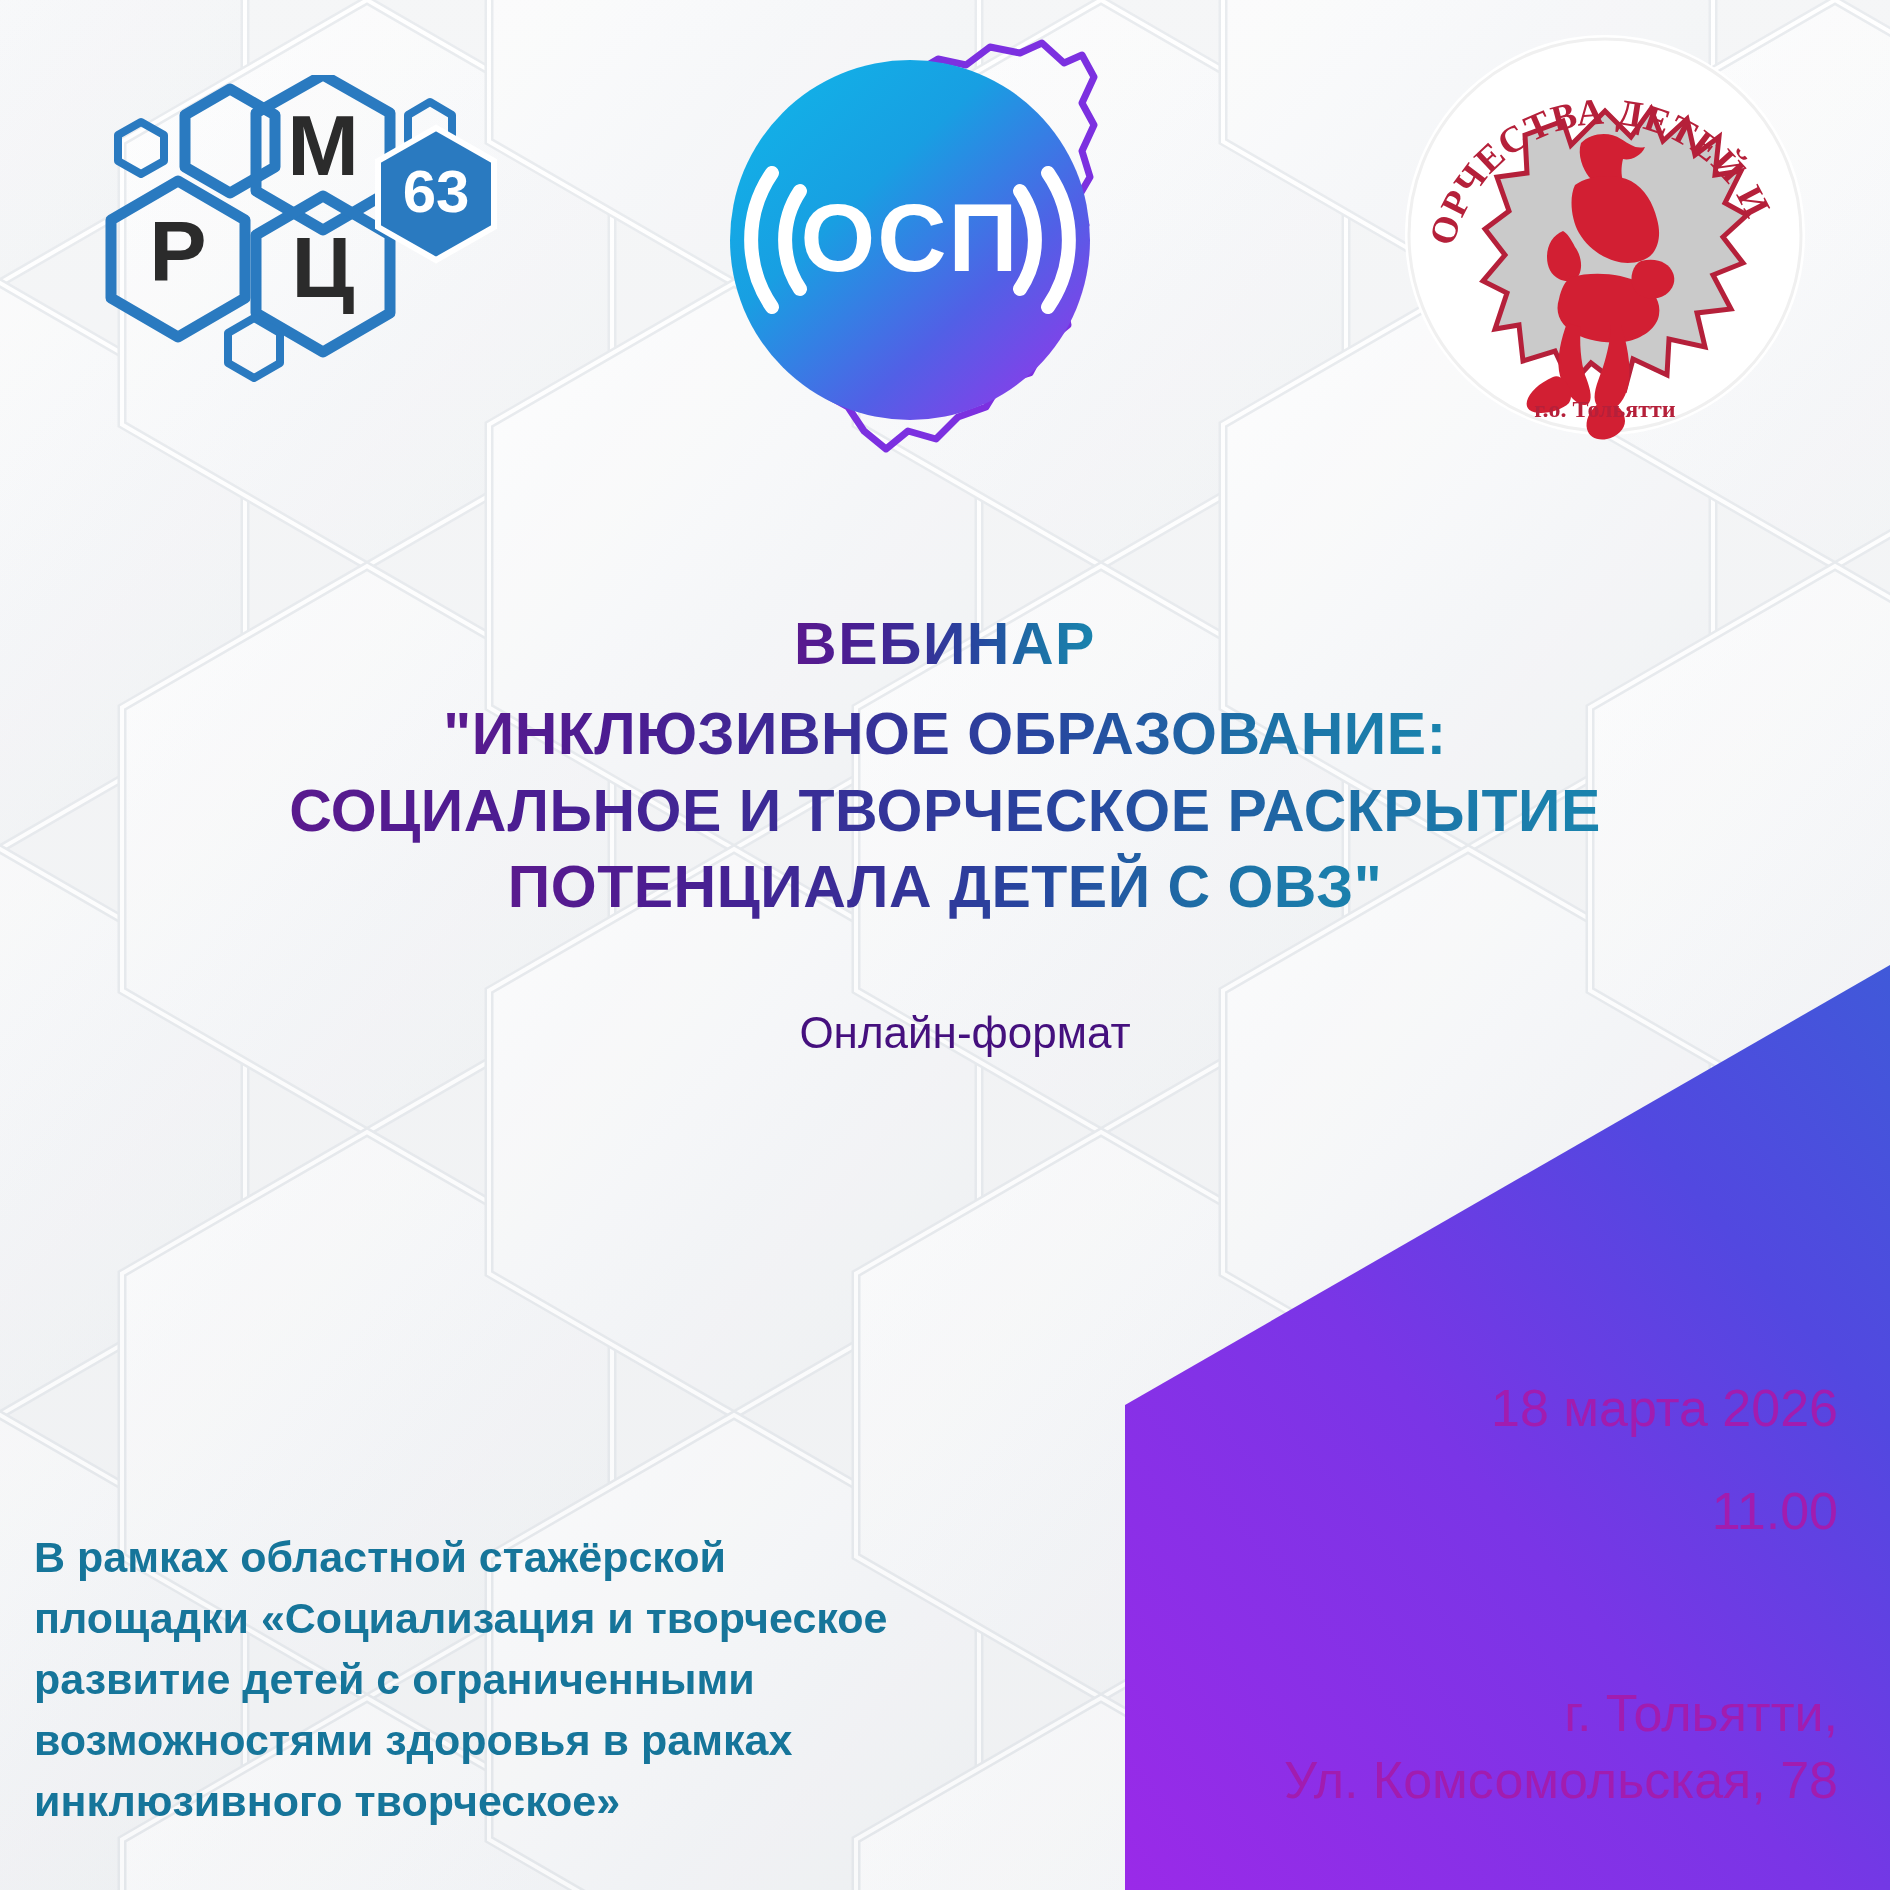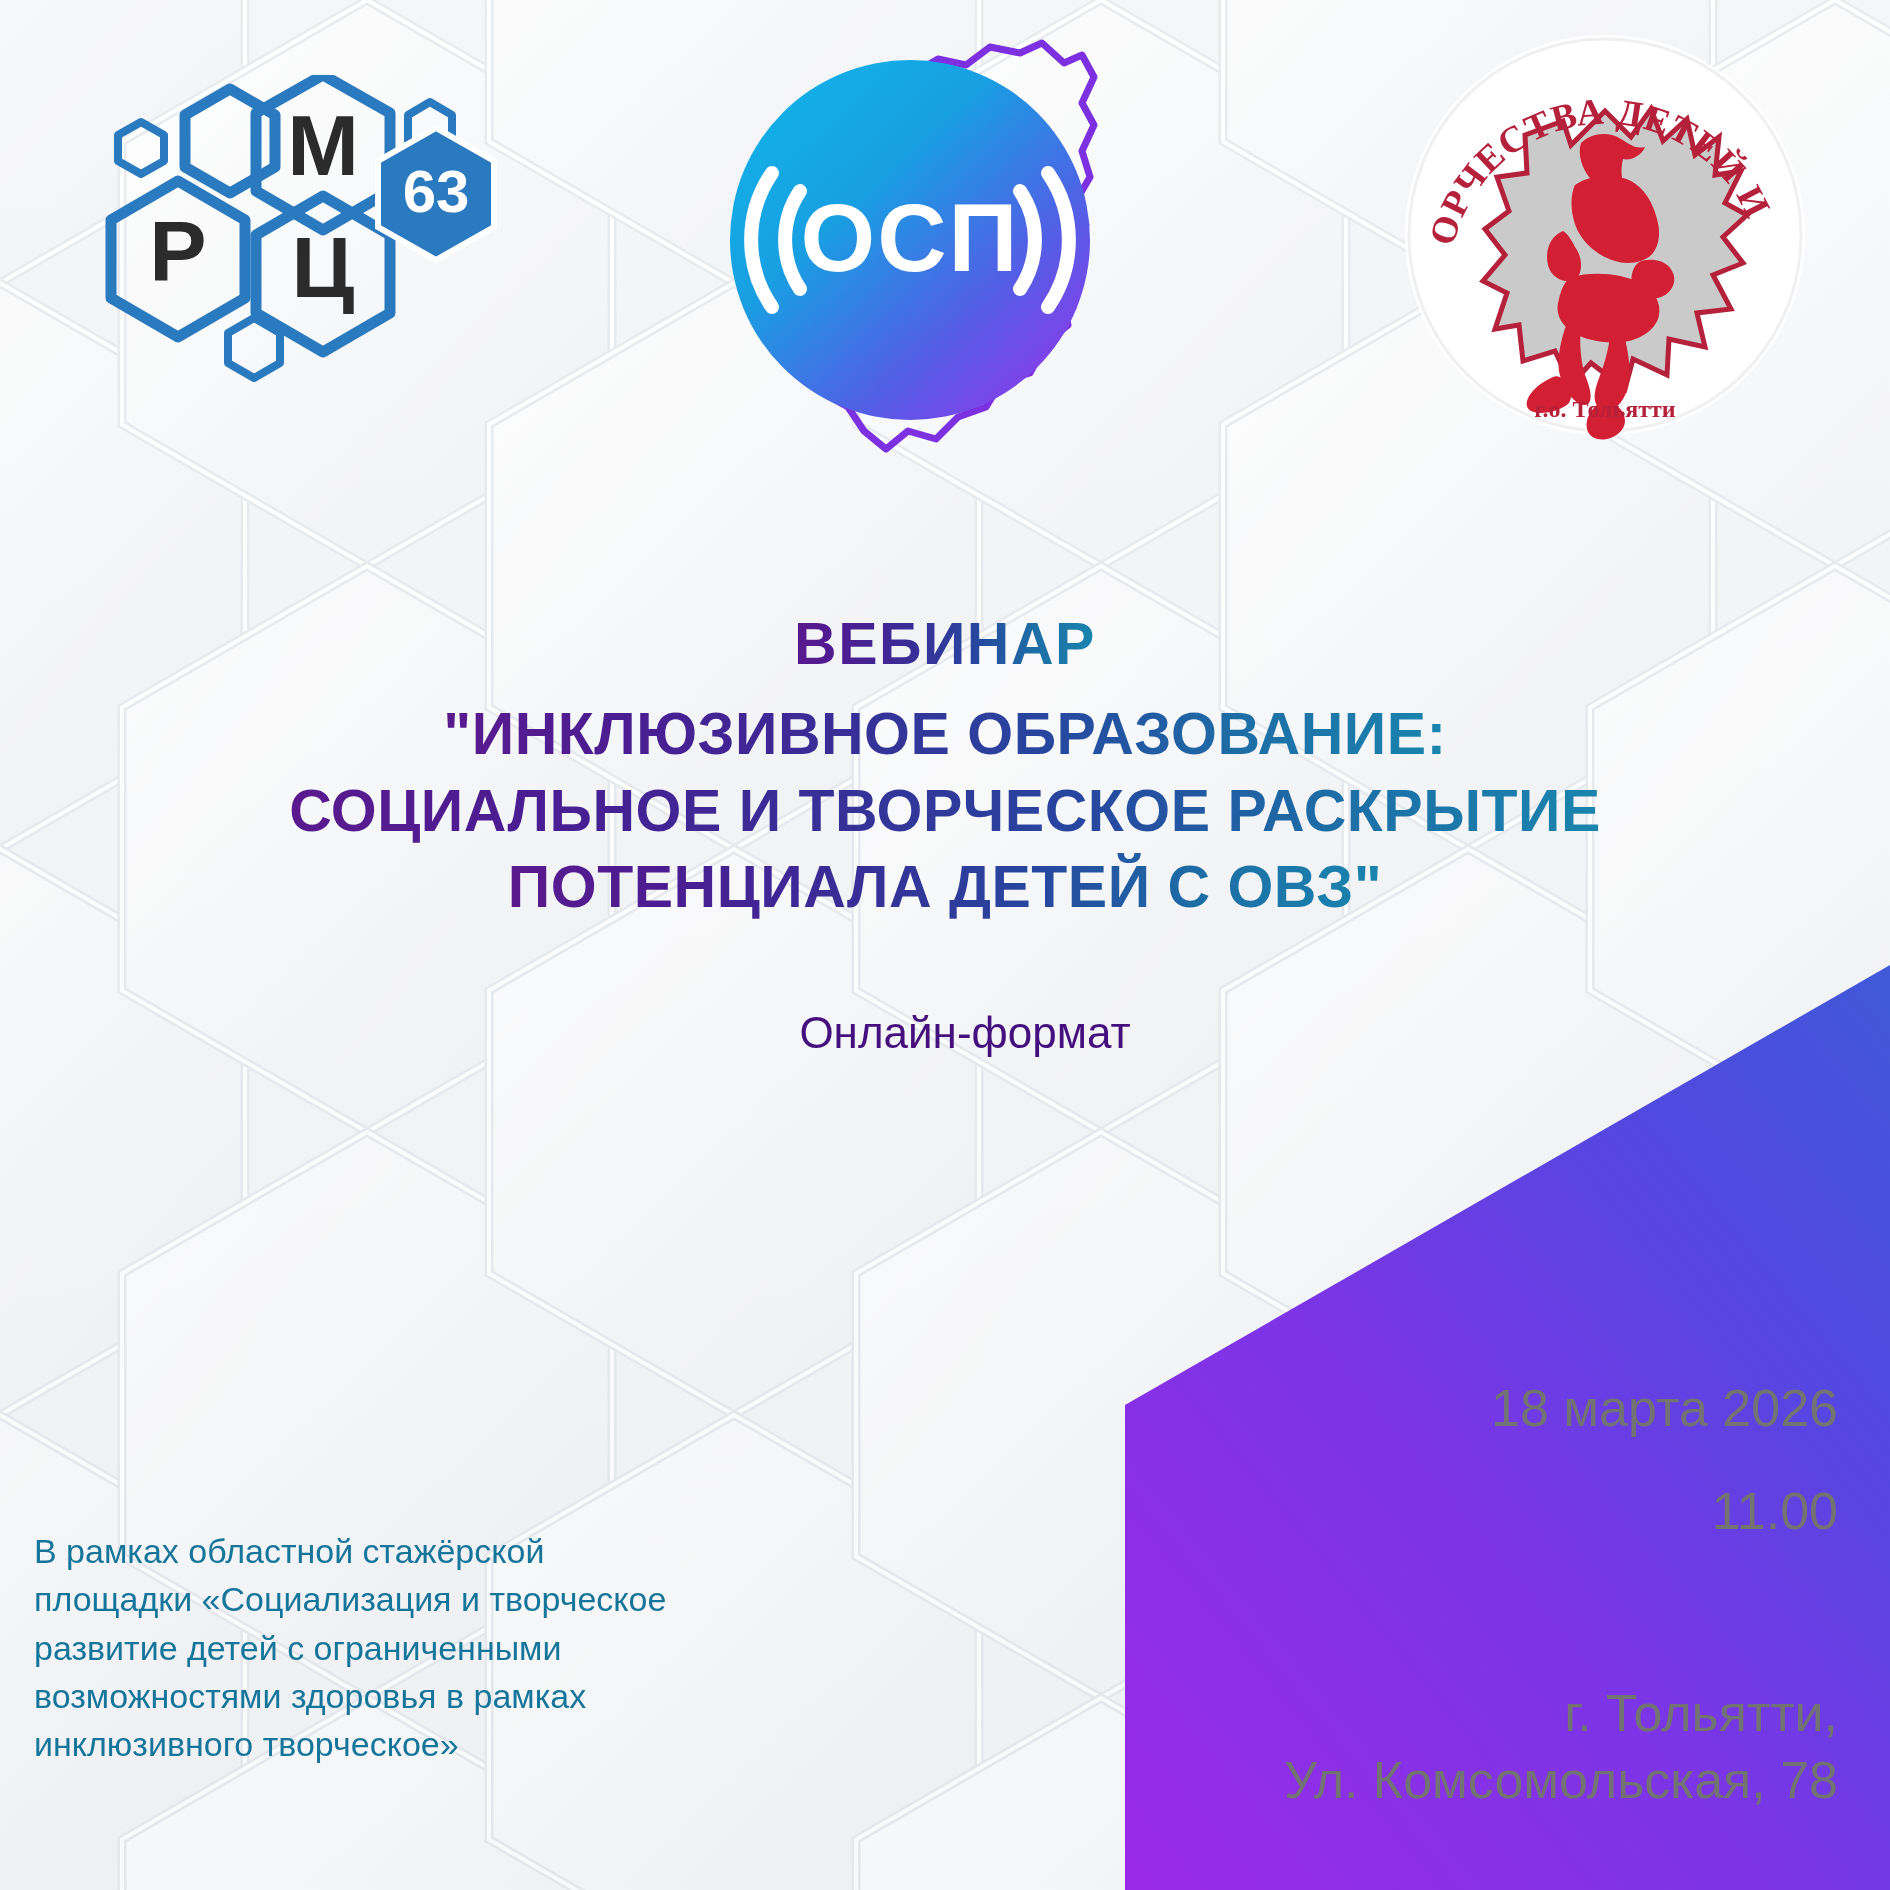--- a/index.html
+++ b/index.html
@@ -63,28 +63,28 @@
   
   #purple-panel {
     position:absolute; left:0; top:0; width:1890px; height:1890px;
     pointer-events:none;
   }
 
   
   #desc-block {
     position:absolute; left:34px; top:1527px; width:1060px;
     color:#16759a;
-    font-size:34px; line-height:1.42; font-weight:400;
+    font-size:43px; line-height:1.42; font-weight:700;
   }
   #desc-block .l { display:block; white-space:nowrap; }
 
   
   #info-block {
     position:absolute; right:52px; top:1380px; width:760px;
-    text-align:right; color:#737373;
+    text-align:right; color:#a21caf;
   }
   #info-date { font-size:52px; line-height:1.1; }
   #info-time { font-size:52px; line-height:1.1; margin-top:46px; }
   #info-addr { margin-top:140px; font-size:52px; line-height:1.28;text-align:right; }
   #info-addr .l { display:block; }
 </style>
 </head>
 <body>
 
 <div id="poster">

